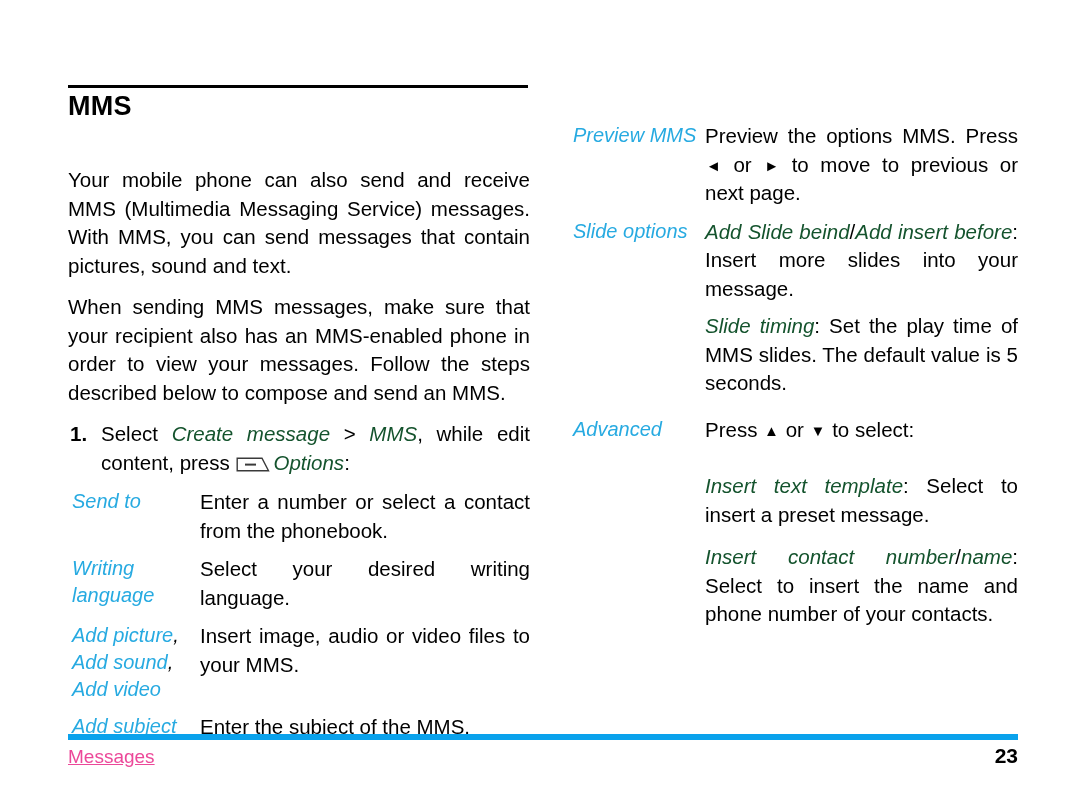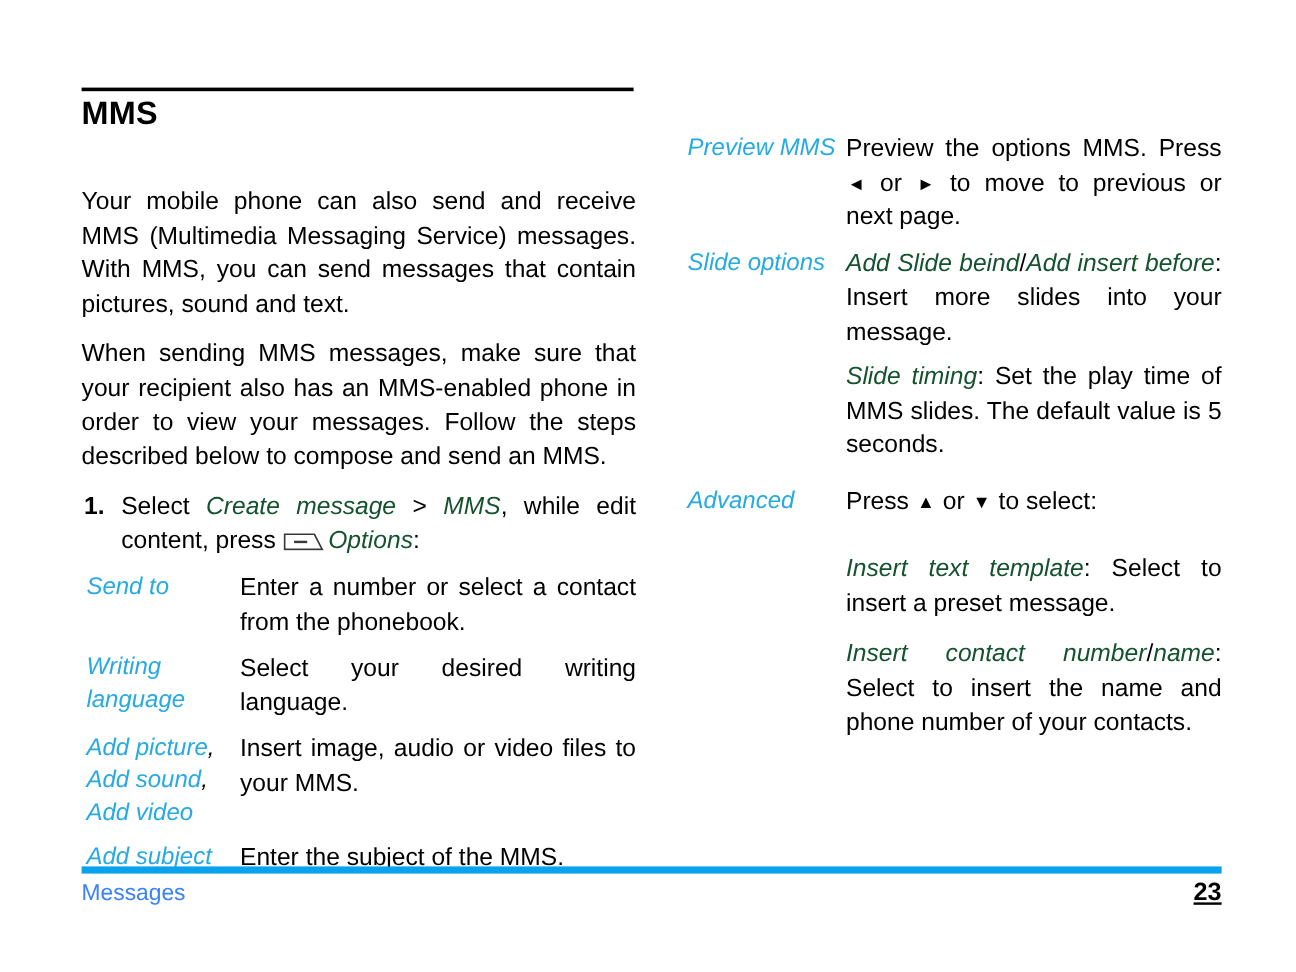--- a/index.html
+++ b/index.html
@@ -11,21 +11,21 @@
     height: 810px;
     background: #ffffff;
     font-family: "Liberation Sans", sans-serif;
     color: #000000;
     overflow: hidden;
     position: relative;
   }
 
   .page {
     position: absolute;
-    left: 0; top: 0;
+    left: 0; top: 12px;
     width: 1080px;
     height: 646px;
   }
 
   .columns {
     position: absolute;
     left: 0;
     top: 0;
     width: 1080px;
     height: 700px;
@@ -164,32 +164,32 @@
     top: 722px;
     width: 950px;
     height: 6px;
     background: #0aa2ec;
   }
   .footer-left {
     position: absolute;
     left: 68px;
     top: 734px;
     font-size: 19px;
-    color: #3b82f6;
+    color: #ec4899;
+    text-decoration: underline;
   }
   .footer-right {
     position: absolute;
     left: 918px;
     top: 732px;
     width: 100px;
     text-align: right;
     font-size: 21px;
     font-weight: bold;
     color: #000;
-    text-decoration: underline;
   }
 </style>
 </head>
 <body>
 
 <div class="page">
 
   <div class="rule-top"></div>
   <div class="h-section">MMS</div>
 

